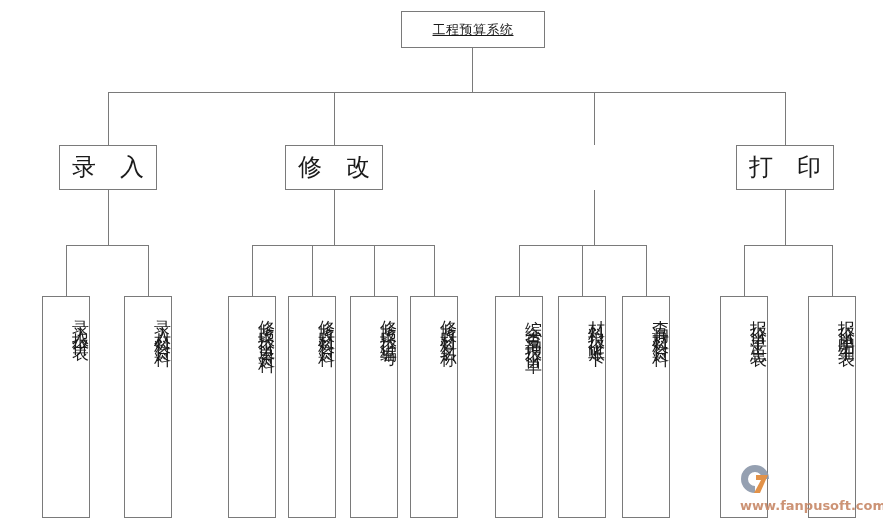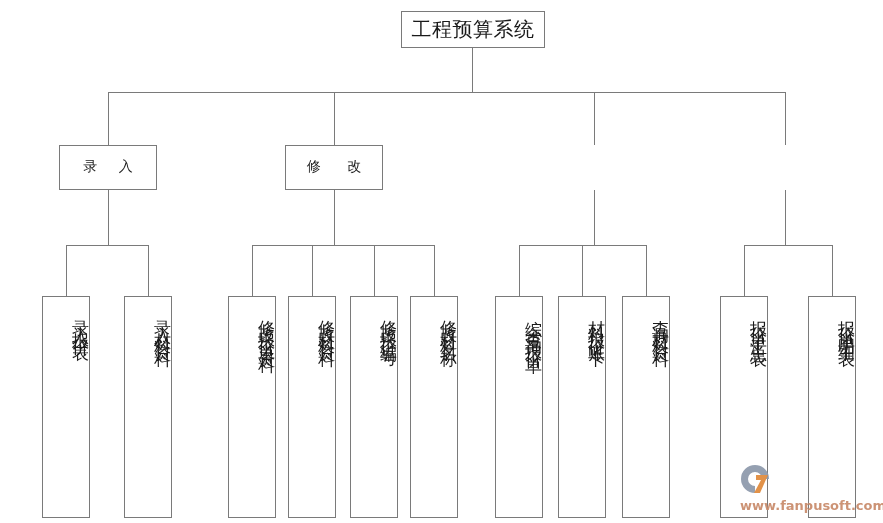--- a/index.html
+++ b/index.html
@@ -41,32 +41,33 @@
   }
 
   
   .node.root {
     left: 401px;
     top: 11px;
     width: 144px;
     height: 37px;
   }
   .node.root .lbl {
-    font-size: 20px;
+    font-size: 13px;
     letter-spacing: 0.5px;
+    text-decoration: underline;
   }
 
   
   .node.lvl2 {
     top: 145px;
     width: 98px;
     height: 45px;
   }
   .node.lvl2 .lbl {
-    font-size: 14px;
+    font-size: 24px;
     letter-spacing: 9px;
     text-indent: 9px;
   }
 
   
   .node.leaf {
     top: 296px;
     width: 48px;
     height: 222px;
     align-items: flex-start;
@@ -171,22 +172,25 @@
   <div class="ln v" style="left:744px; top:245px; height:51px;"></div>
   <div class="ln v" style="left:832px; top:245px; height:51px;"></div>
 
   <div class="node root">
     <span class="lbl">工程预算系统</span>
   </div>
 
   <div class="node lvl2" style="left:59px;">
     <span class="lbl">录  入</span>
   </div>
-  <div class="node lvl2" style="left:285px;font-family:Liberation Mono, monospace;">
+  <div class="node lvl2" style="left:285px;">
     <span class="lbl">修  改</span>
+  </div>
+  <div class="node lvl2" style="left:736px;">
+    <span class="lbl">打  印</span>
   </div>
 
   <div class="node leaf" style="left:42px;">
     <span class="lbl">录入报价表</span>
   </div>
   <div class="node leaf" style="left:124px;">
     <span class="lbl">录入材料资料</span>
   </div>
 
   <div class="node leaf" style="left:228px;">

